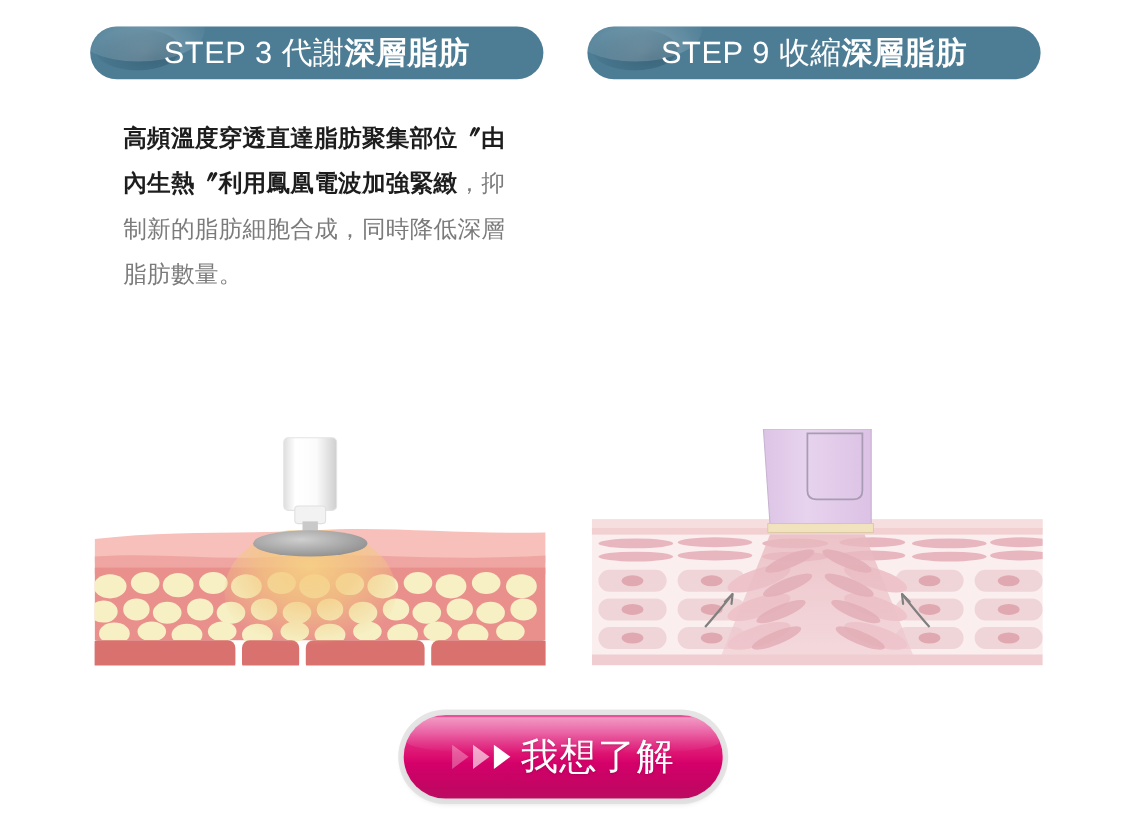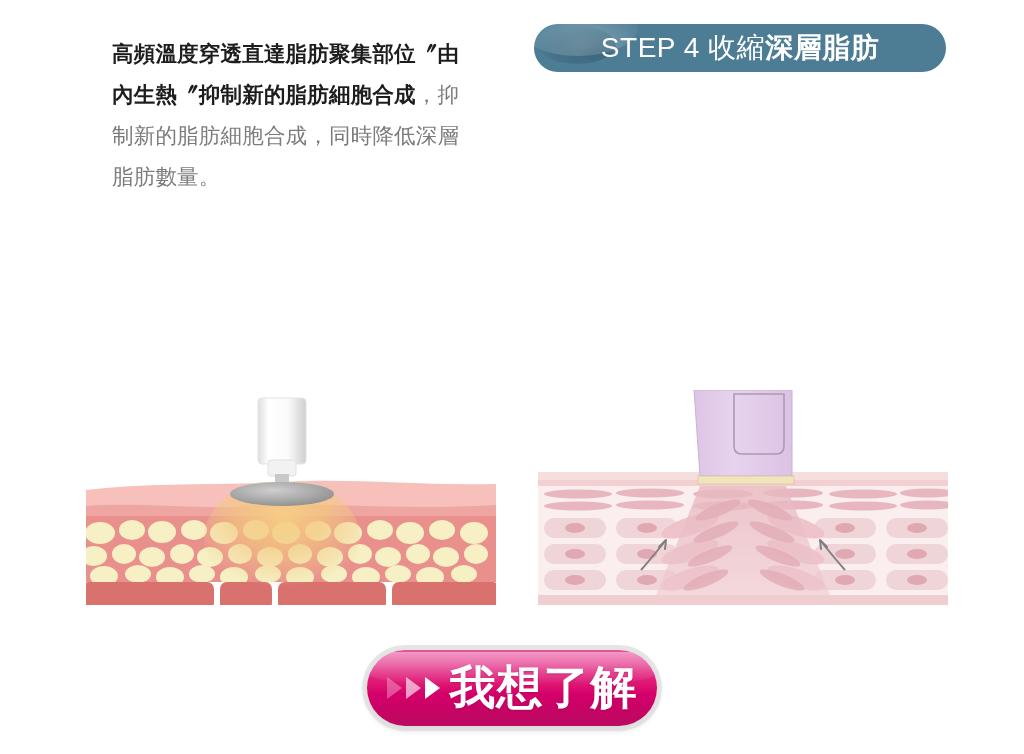--- a/index.html
+++ b/index.html
@@ -131,37 +131,42 @@
     border-top: 11px solid transparent;
     border-bottom: 11px solid transparent;
     border-left: 15px solid #ffffff;
     margin-right: 4px;
   }
   .tri.a1 { opacity: 0.30; }
   .tri.a2 { opacity: 0.62; }
   .tri.a3 { opacity: 1.00; margin-right: 2px; }
   .cta-label {
     color: #ffffff;
-    font-size: 46px;
-    font-weight: 700;
+    font-size: 34px;
+    font-weight: 400;
     letter-spacing: 1px;
     text-shadow: 0 1px 2px rgba(120,0,60,0.35);
     white-space: nowrap;
   }
 </style>
 </head>
 <body>
 
 <div class="page">
 
   <div class="col col-left">
 
+    <div class="pill pill-left">
+      <div class="pill-text">
+        <span class="lead">STEP 3 代謝</span><span class="emph">深層脂肪</span>
+      </div>
+    </div>
 
     <p class="copy">
-      <span class="strong">高頻溫度穿透直達脂肪聚集部位〞由內生熱〞抑制新的脂肪細胞合成</span><span class="soft">，抑制新的脂肪細胞合成，同時降低深層脂肪數量。</span>
+      <span class="strong">高頻溫度穿透直達脂肪聚集部位〞由內生熱〞利用鳳凰電波加強緊緻</span><span class="soft">，抑制新的脂肪細胞合成，同時降低深層脂肪數量。</span>
     </p>
 
     <div class="illo illo-left">
       <svg viewBox="0 0 410 215" xmlns="http://www.w3.org/2000/svg" aria-hidden="true">
         <defs>
           <clipPath id="skinClipL">
             <path d="M0,92 L410,92 L410,215 L0,215 Z"></path>
           </clipPath>
           <radialGradient id="heatGlow" cx="50%" cy="30%" r="62%">
             <stop offset="0%" stop-color="#f6cf85" stop-opacity="0.96"></stop>
@@ -250,21 +255,21 @@
           <ellipse cx="196" cy="104" rx="52" ry="12" fill="url(#discGrad)"></ellipse>
         </g>
       </svg>
     </div>
   </div>
 
   <div class="col col-right">
 
     <div class="pill pill-right">
       <div class="pill-text">
-        <span class="lead">STEP 4 收縮</span><span class="emph">深層脂肪</span>
+        <span class="lead">STEP 9 收縮</span><span class="emph">深層脂肪</span>
       </div>
     </div>
 
 
     <div class="illo illo-right">
       <svg viewBox="0 0 410 215" xmlns="http://www.w3.org/2000/svg" aria-hidden="true">
         <defs>
           <clipPath id="skinClipR">
             <rect x="0" y="82" width="410" height="133"></rect>
           </clipPath>

